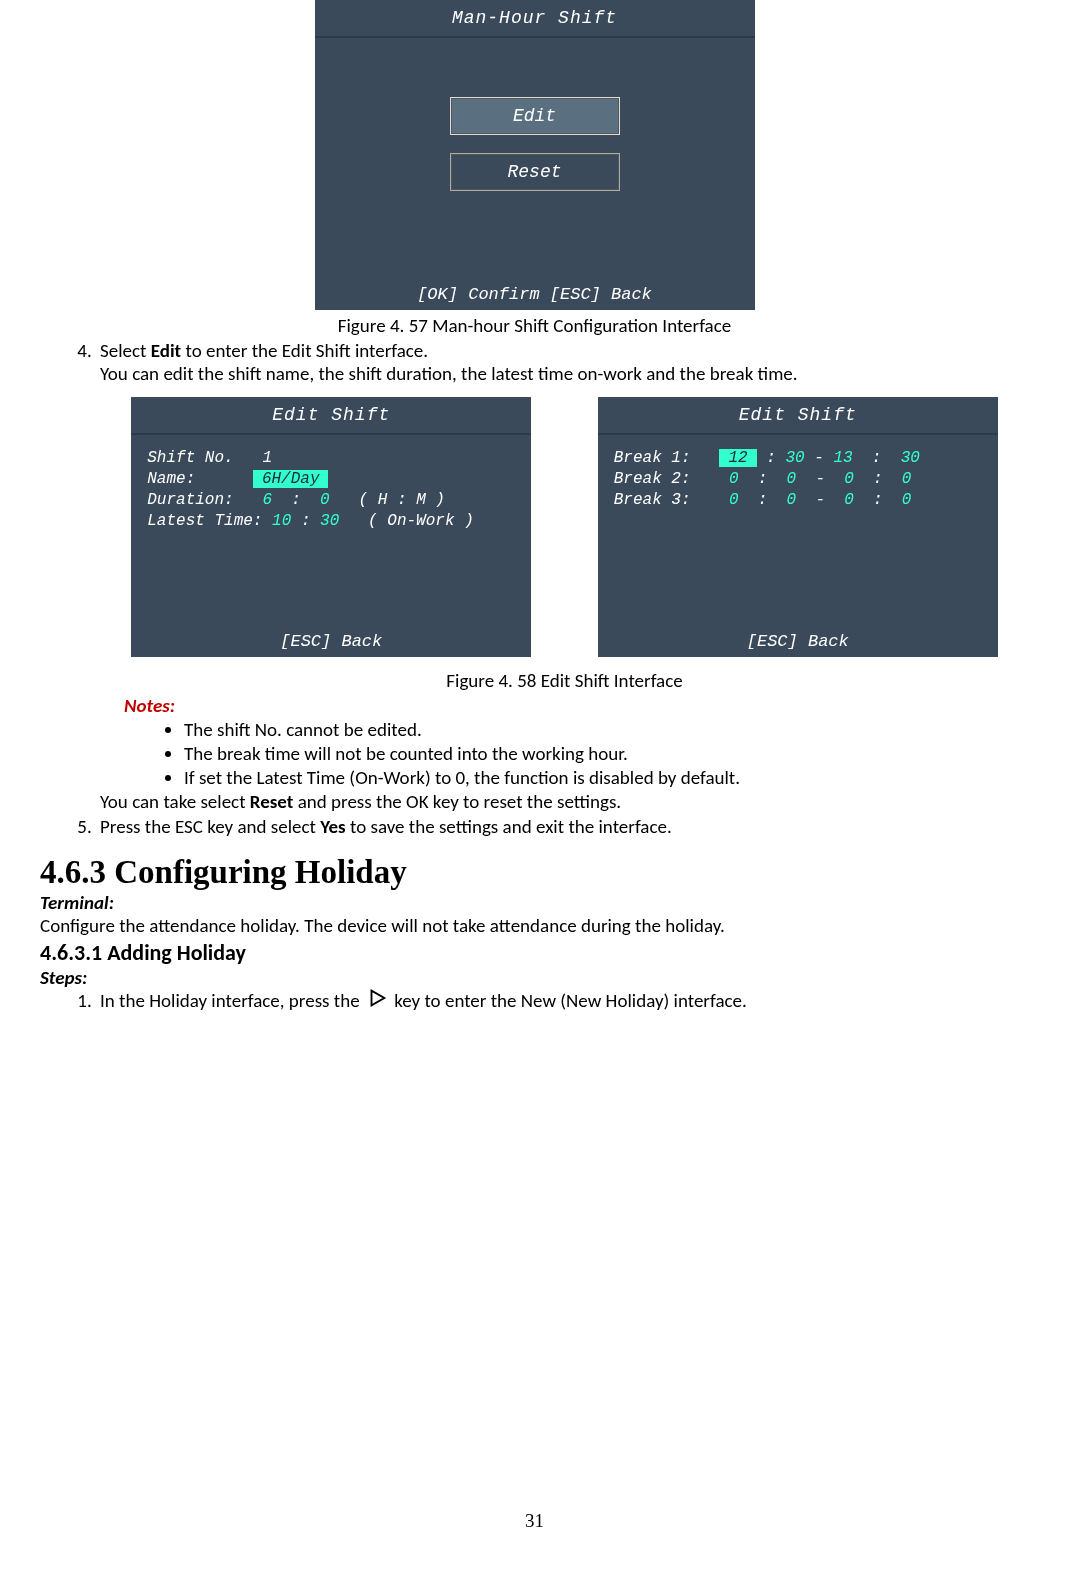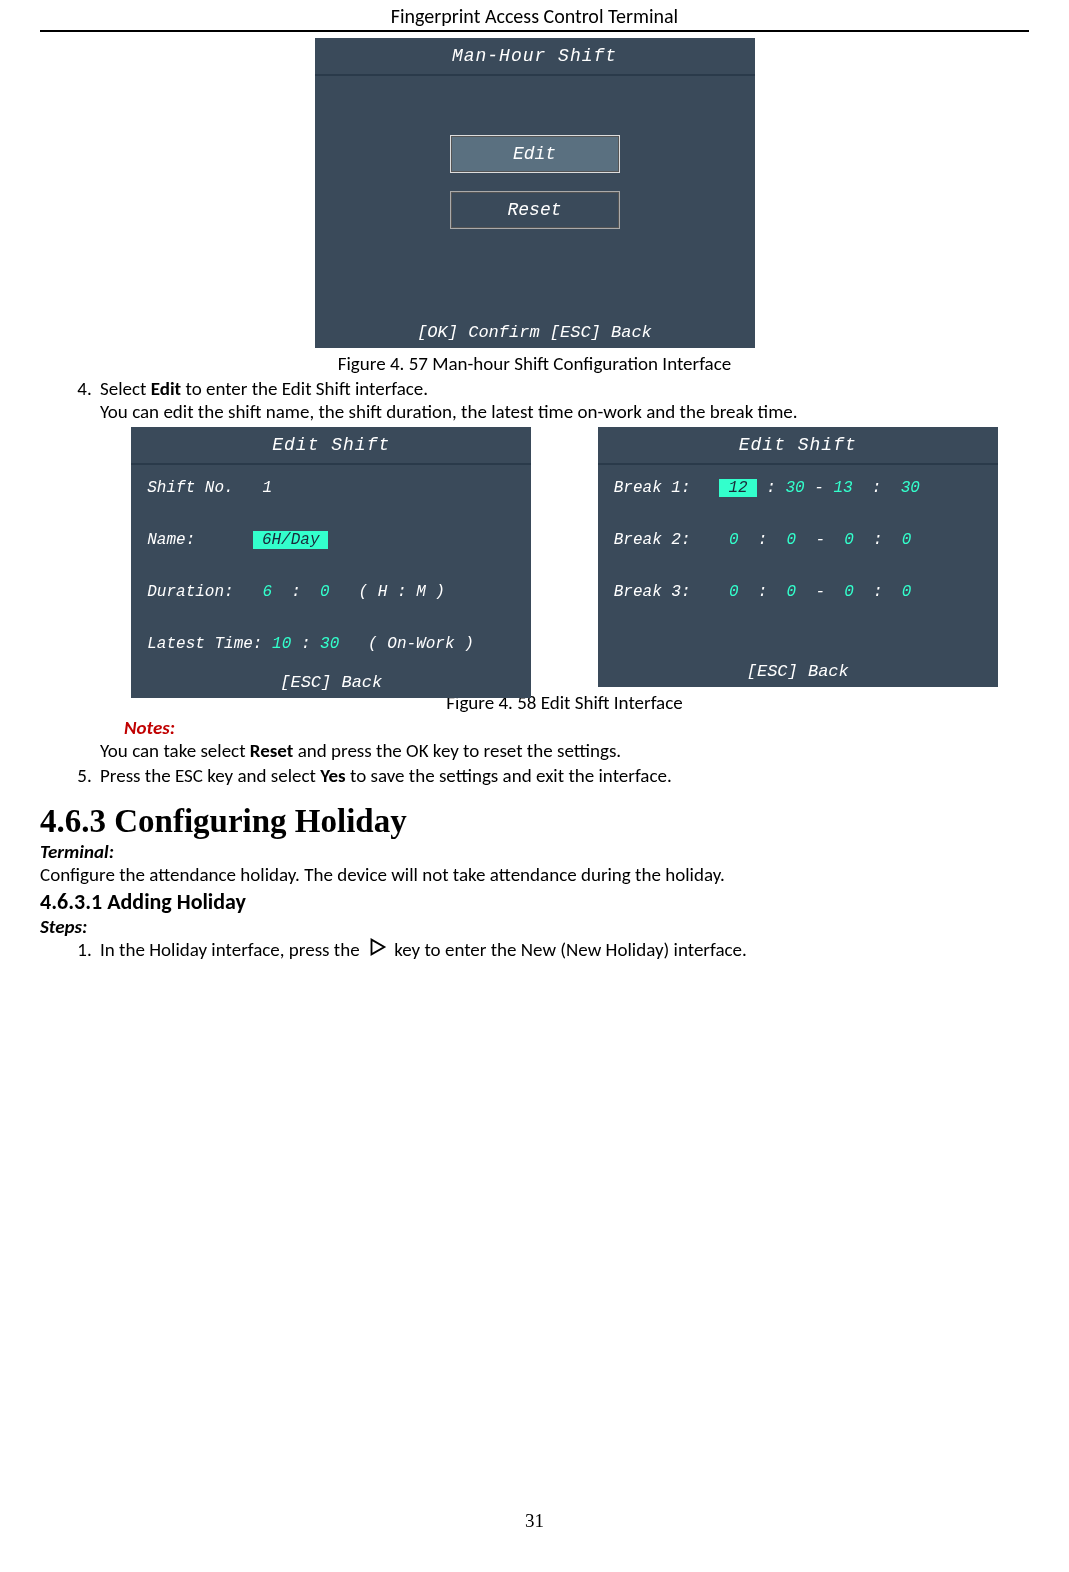--- a/index.html
+++ b/index.html
@@ -72,35 +72,35 @@
     font-size: 19px;
     margin: 4px 0 2px 0;
   }
   ol.main { list-style: decimal; padding-left: 56px; }
   ol.main > li { padding-left: 4px; margin-bottom: 2px; }
   .sub { padding-left: 0px; }
   .fig2-wrap {
     display: flex;
     gap: 4px;
     justify-content: center;
-    margin: 4px auto;
+    margin: 12px auto;
   }
   .fig2-panel {
     width: 400px;
     height: 260px;
     display: flex;
     flex-direction: column;
   }
   .fig2-body {
     flex: 1;
     padding: 14px 16px;
     font-size: 16px;
     display: flex;
     flex-direction: column;
-    gap: 34px;
+    gap: 3px;
   }
   .row { display: flex; align-items: center; white-space: pre; }
   .cyan { color: #33ffcc; }
   .cyan-inv { background: #33ffcc; color: #1a2a3a; padding: 0 9px; }
   .notes-label { color: #c00000; font-style: italic; font-weight: bold; margin-left: 24px; }
   ul.bullets { list-style: disc; padding-left: 84px; }
   ul.bullets li { margin: 1px 0; }
   .h3 { font-family: "Times New Roman", serif; font-size: 33px; font-weight: bold; margin-top: 16px; }
   .h4 { font-family: Calibri, Arial, sans-serif; font-size: 22px; font-weight: bold; margin-top: 2px; }
   .purpose, .steps { font-style: italic; font-weight: bold; font-size: 19px; }
@@ -122,23 +122,20 @@
     left: 0; right: 0;
   }
   .page { position: relative; min-height: 1572px; }
   b { font-weight: bold; }
 </style>
 </head>
 <body>
 
 <div class="page">
 
-<div class="page-header">
-  <span>Fingerprint Access Control Terminal</span>
-</div>
 
 <div class="device-screen fig1">
   <div class="screen-title">Man-Hour Shift</div>
   <div class="fig1-body">
     <div class="btn sel">Edit</div>
     <div class="btn">Reset</div>
   </div>
   <div class="screen-footer">[OK] Confirm   [ESC] Back</div>
 </div>
 <div class="caption">Figure 4. 57 Man-hour Shift Configuration Interface</div>
@@ -168,20 +165,25 @@
           <div class="row"><span>Break 1:</span><span>   </span><span class="cyan-inv">12</span><span> : </span><span class="cyan">30</span><span> - </span><span class="cyan">13</span><span>  :  </span><span class="cyan">30</span></div>
           <div class="row"><span>Break 2:</span><span>    </span><span class="cyan">0</span><span>  :  </span><span class="cyan">0</span><span>  -  </span><span class="cyan">0</span><span>  :  </span><span class="cyan">0</span></div>
           <div class="row"><span>Break 3:</span><span>    </span><span class="cyan">0</span><span>  :  </span><span class="cyan">0</span><span>  -  </span><span class="cyan">0</span><span>  :  </span><span class="cyan">0</span></div>
         </div>
         <div class="screen-footer">[ESC] Back</div>
       </div>
     </div>
     <div class="caption">Figure 4. 58 Edit Shift Interface</div>
 
     <div class="notes-label">Notes:</div>
+    <ul class="bullets">
+      <li>The shift No. cannot be edited.</li>
+      <li>The break time will not be counted into the working hour.</li>
+      <li>If set the Latest Time (On-Work) to 0, the function is disabled by default.</li>
+    </ul>
     <div class="sub">
       <span>You can take select </span><b>Reset</b><span> and press the OK key to reset the settings.</span>
     </div>
   </li>
 
   <li>
     <span>Press the ESC key and select </span><b>Yes</b><span> to save the settings and exit the interface.</span>
   </li>
 </ol>
 

